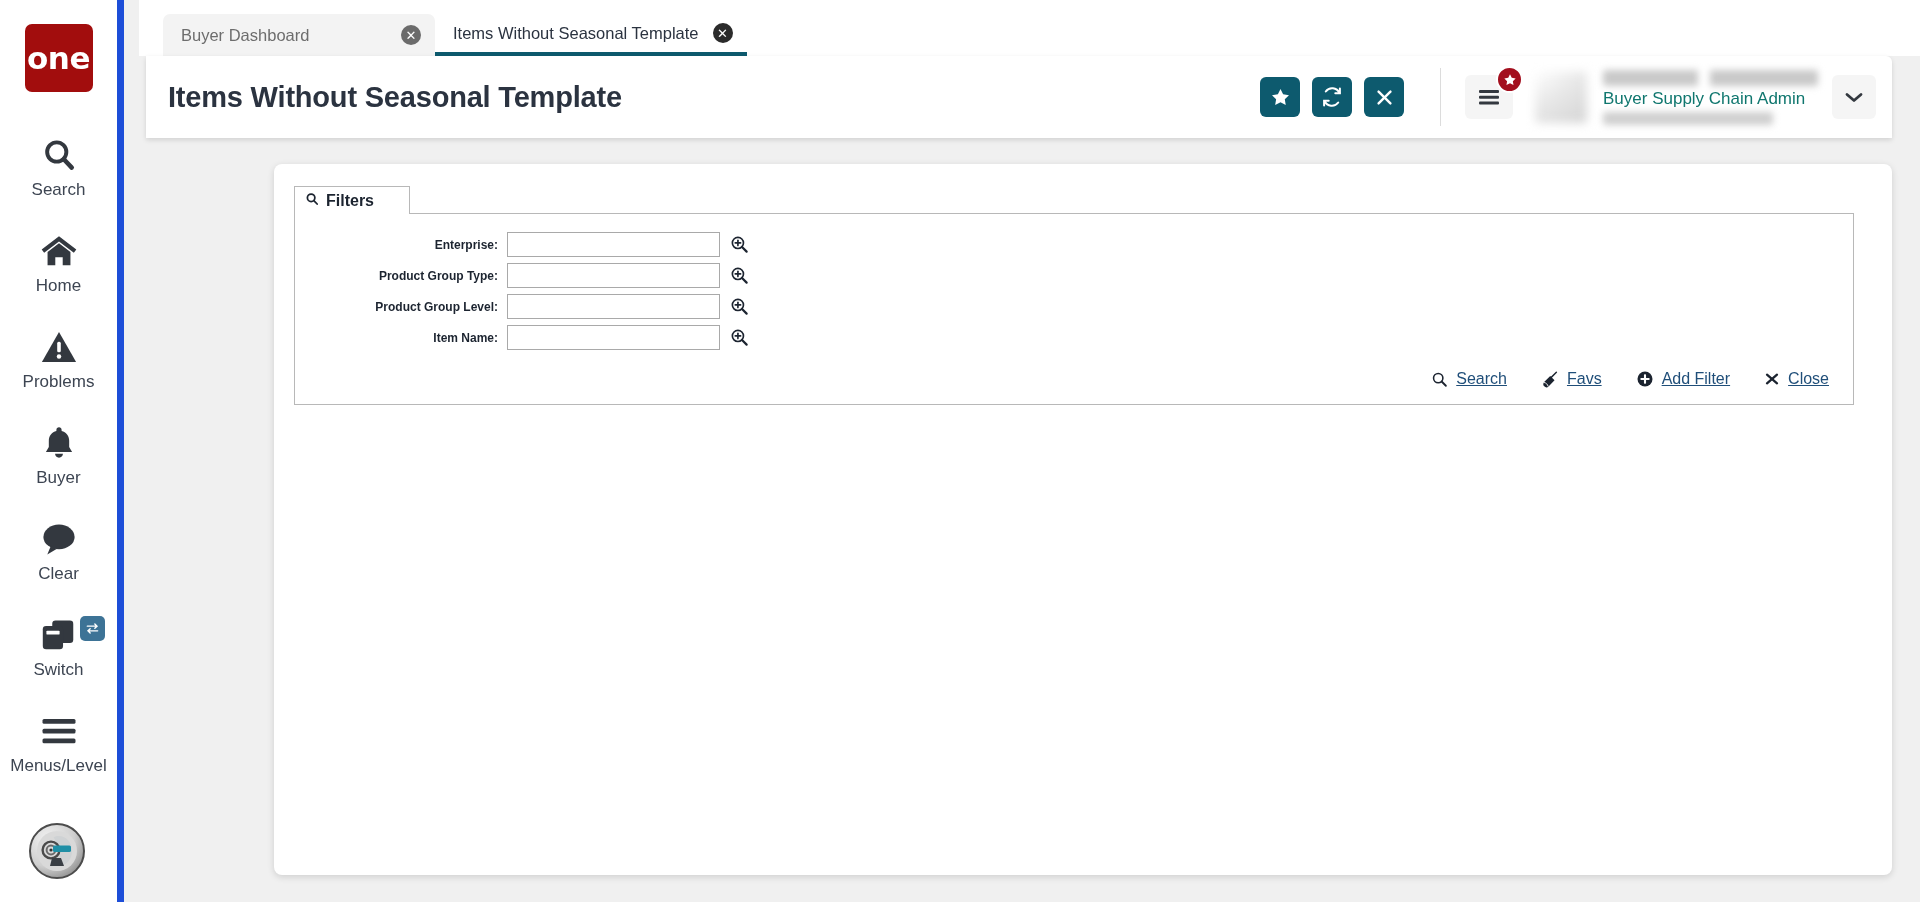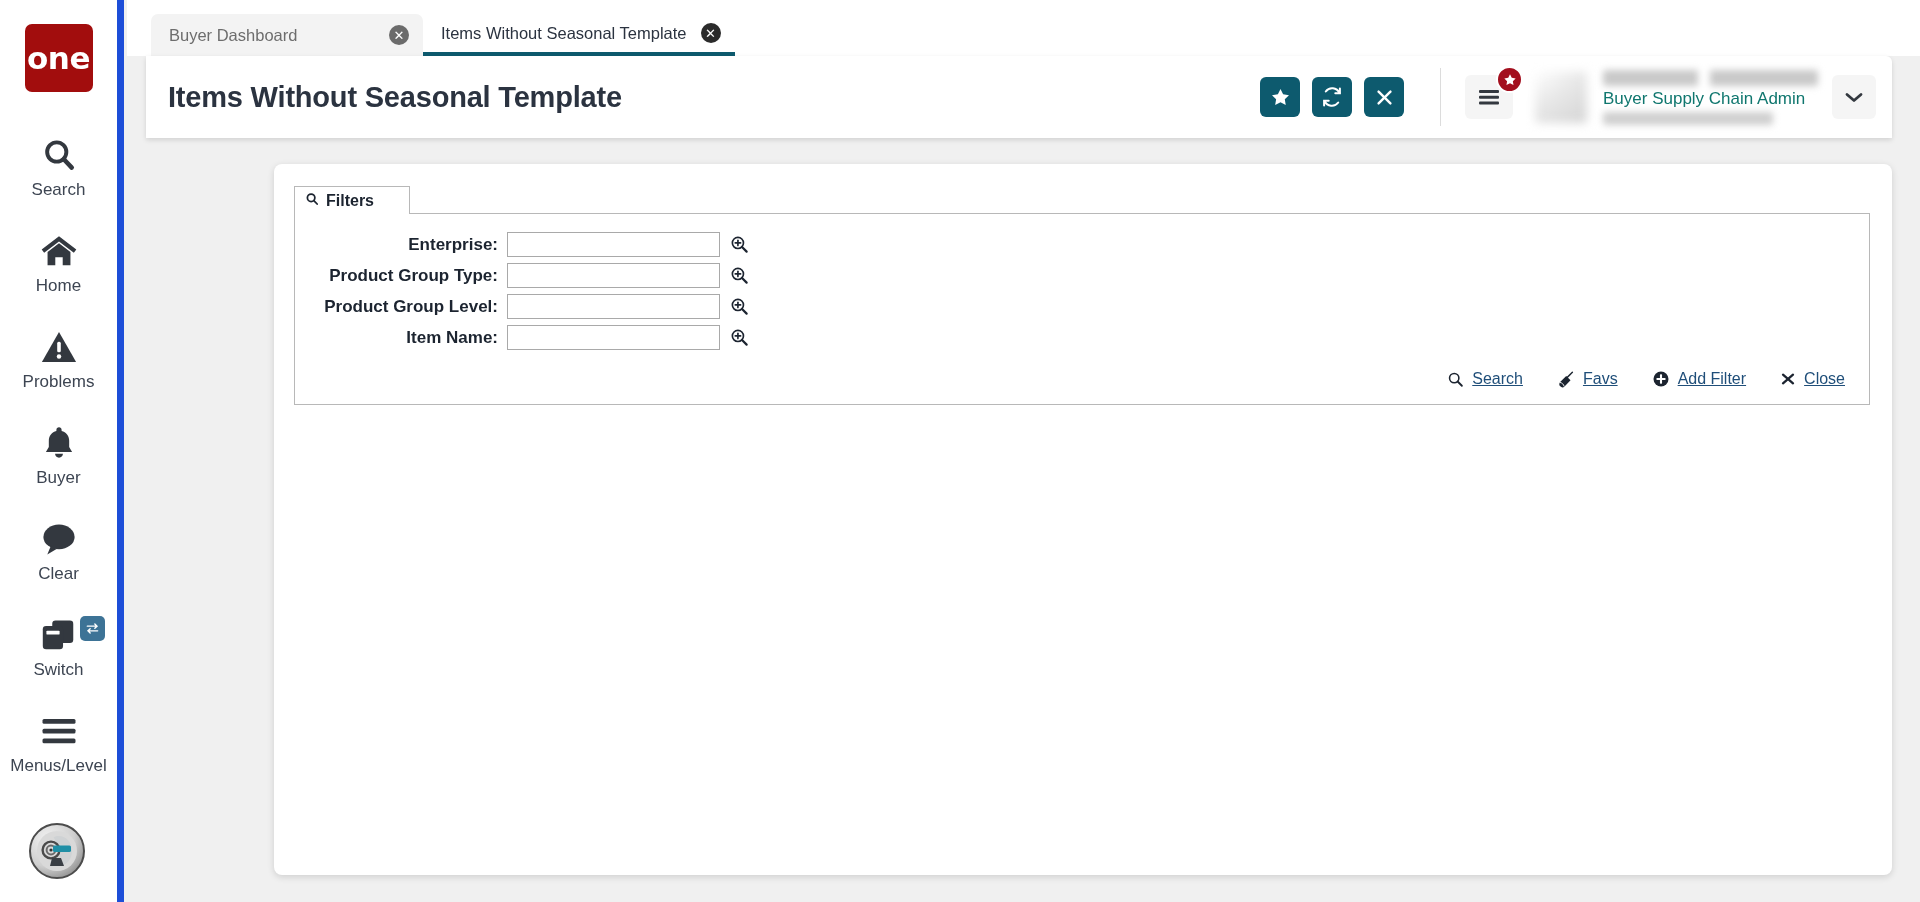--- a/index.html
+++ b/index.html
@@ -60,21 +60,21 @@
   }
 
   
   .main {
     flex: 1; height: 902px; position: relative;
     background: #f0f0f0;
   }
 
   
   .tabbar {
-    position: absolute; top: 0; left: 3px; right: 0; height: 56px;
+    position: absolute; top: 0; left: 15px; right: 0; height: 56px;
     background: #ffffff;
   }
   .tabs { position: absolute; left: 24px; top: 14px; display: flex; align-items: flex-end; }
   .tab {
     height: 42px; min-width: 272px;
     display: flex; align-items: center;
     padding: 0 14px 0 18px;
     border-radius: 7px 7px 0 0;
     font-size: 16.5px;
     cursor: pointer;
@@ -171,21 +171,21 @@
 
   
   .content-card {
     position: absolute; left: 150px; right: 28px; top: 164px; bottom: 27px;
     background: #ffffff;
     border-radius: 8px;
     box-shadow: 0 2px 7px rgba(0,0,0,0.14);
   }
 
   
-  .filters-wrap { position: absolute; left: 20px; top: 22px; right: 22px; }
+  .filters-wrap { position: absolute; left: 20px; top: 22px; right: 38px; }
   .filters-tab {
     width: 116px; height: 28px;
     border: 1px solid #b8b8b8; border-bottom: none;
     background: #ffffff;
     display: flex; align-items: center; gap: 7px;
     padding-left: 10px;
     position: relative; z-index: 2;
     font-size: 16px; font-weight: 700; color: #1c2430;
   }
   .filters-body {
@@ -195,21 +195,21 @@
     background: #ffffff;
     min-height: 160px;
     position: relative;
   }
   .frow {
     display: flex; align-items: center;
     margin-bottom: 6px;
   }
   .flabel {
     width: 212px; text-align: right;
-    font-size: 17px; font-weight: 700; color: #1c2430;
+    font-size: 12px; font-weight: 700; color: #1c2430;
     padding-right: 9px;
     font-family: "Liberation Sans", sans-serif;
   }
   .finput {
     width: 213px; height: 25px;
     border: 1px solid #a9a9a9;
     background: #fff;
     font-size: 15px; padding: 0 5px;
     font-family: "Liberation Sans", sans-serif;
     color: #222;

